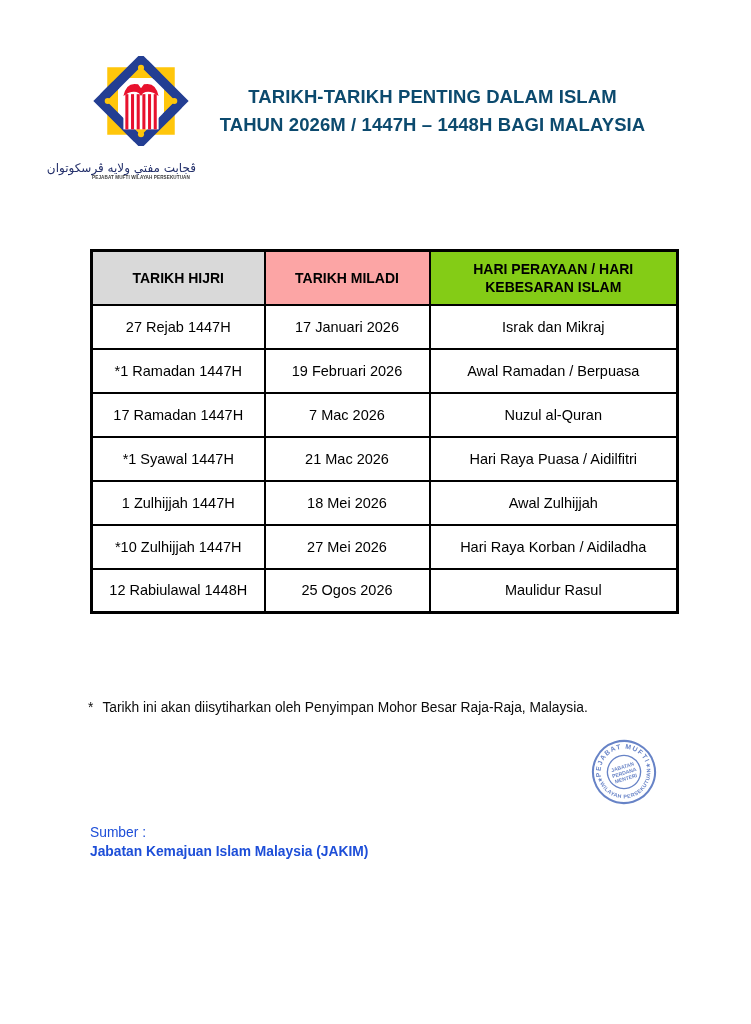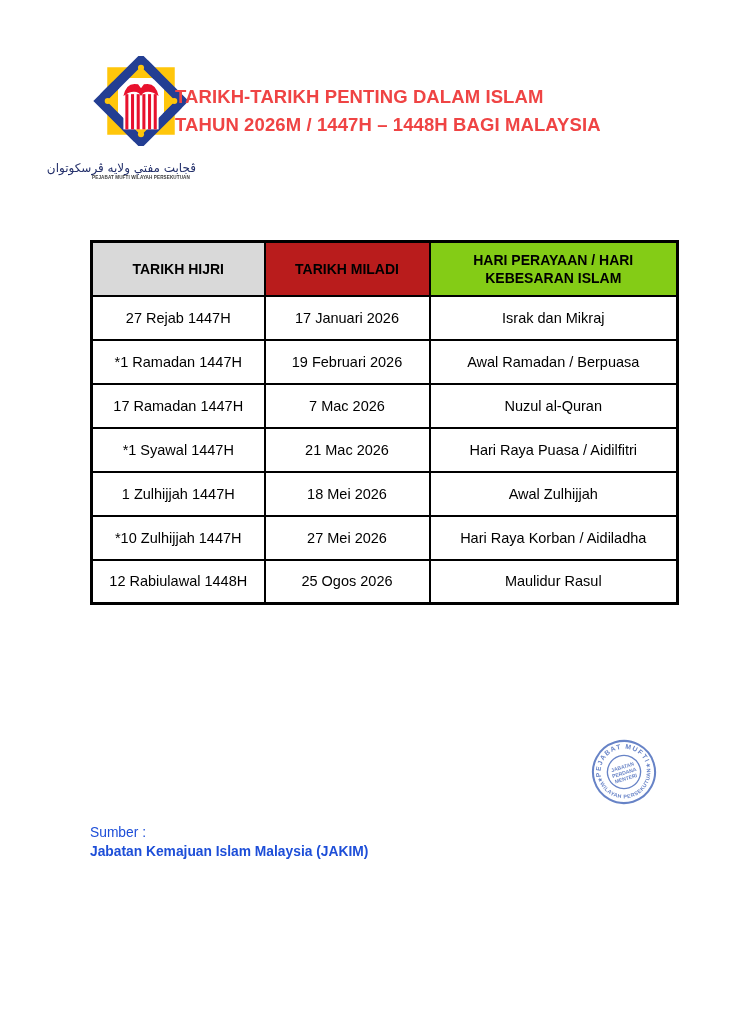--- a/index.html
+++ b/index.html
@@ -36,29 +36,30 @@
     font-weight: bold;
     color: #3a3a3a;
     white-space: nowrap;
   }
 
   .title-block {
     position: absolute;
     left: 175px;
     top: 83px;
     width: 515px;
+    text-align: center;
     font-weight: bold;
     font-size: 18.5px;
     line-height: 28px;
-    color: #ef4444;
+    color: #0c4a6e;
     letter-spacing: 0.1px;
   }
 
   
-  .table-wrap { position: absolute; left: 90px; top: 240px; }
+  .table-wrap { position: absolute; left: 90px; top: 249px; }
   table.dates {
     border-collapse: collapse;
     table-layout: fixed;
     width: 586px;
     border: 3px solid #000;
   }
   table.dates th, table.dates td {
     border: 2px solid #000;
     text-align: center;
     vertical-align: middle;
@@ -157,21 +158,21 @@
   <div class="title-block">
     <div>TARIKH-TARIKH PENTING DALAM ISLAM</div>
     <div>TAHUN 2026M / 1447H – 1448H BAGI MALAYSIA</div>
   </div>
 
   <div class="table-wrap">
     <table class="dates">
       <thead>
         <tr>
             <th class="col-hijri" style="background: rgb(217, 217, 217);">TARIKH HIJRI</th>
-            <th class="col-miladi" style="background: #b91c1c;">TARIKH MILADI</th>
+            <th class="col-miladi" style="background: #fca5a5;">TARIKH MILADI</th>
             <th class="col-event" style="background: #84cc16;">HARI PERAYAAN / HARI KEBESARAN ISLAM</th>
           </tr>
       </thead>
       <tbody>
           <tr>
             <td class="col-hijri">27 Rejab 1447H</td>
             <td class="col-miladi">17 Januari 2026</td>
             <td class="col-event">Israk dan Mikraj</td>
           </tr>
           <tr>
@@ -201,20 +202,23 @@
           </tr>
           <tr>
             <td class="col-hijri">12 Rabiulawal 1448H</td>
             <td class="col-miladi">25 Ogos 2026</td>
             <td class="col-event">Maulidur Rasul</td>
           </tr>
         </tbody>
     </table>
   </div>
 
+  <div class="footnote">
+    <span class="marker">*</span><span>Tarikh ini akan diisytiharkan oleh Penyimpan Mohor Besar Raja-Raja, Malaysia.</span>
+  </div>
 
   <div class="stamp">
     <svg width="68" height="68" viewBox="0 0 80 80">
       <defs>
         <path id="arcTop" d="M 12.5 40 A 27.5 27.5 0 0 1 67.5 40"></path>
         <path id="arcBottom" d="M 9 40 A 31 31 0 0 0 71 40"></path>
       </defs>
       <circle cx="40" cy="40" r="36.5" fill="none" stroke="#5b79c2" stroke-width="2.4"></circle>
       <circle cx="40" cy="40" r="19.5" fill="none" stroke="#5b79c2" stroke-width="1.6"></circle>
       <text font-family="Liberation Sans, sans-serif" font-size="8" font-weight="bold" letter-spacing="1.4" fill="#5b79c2">

